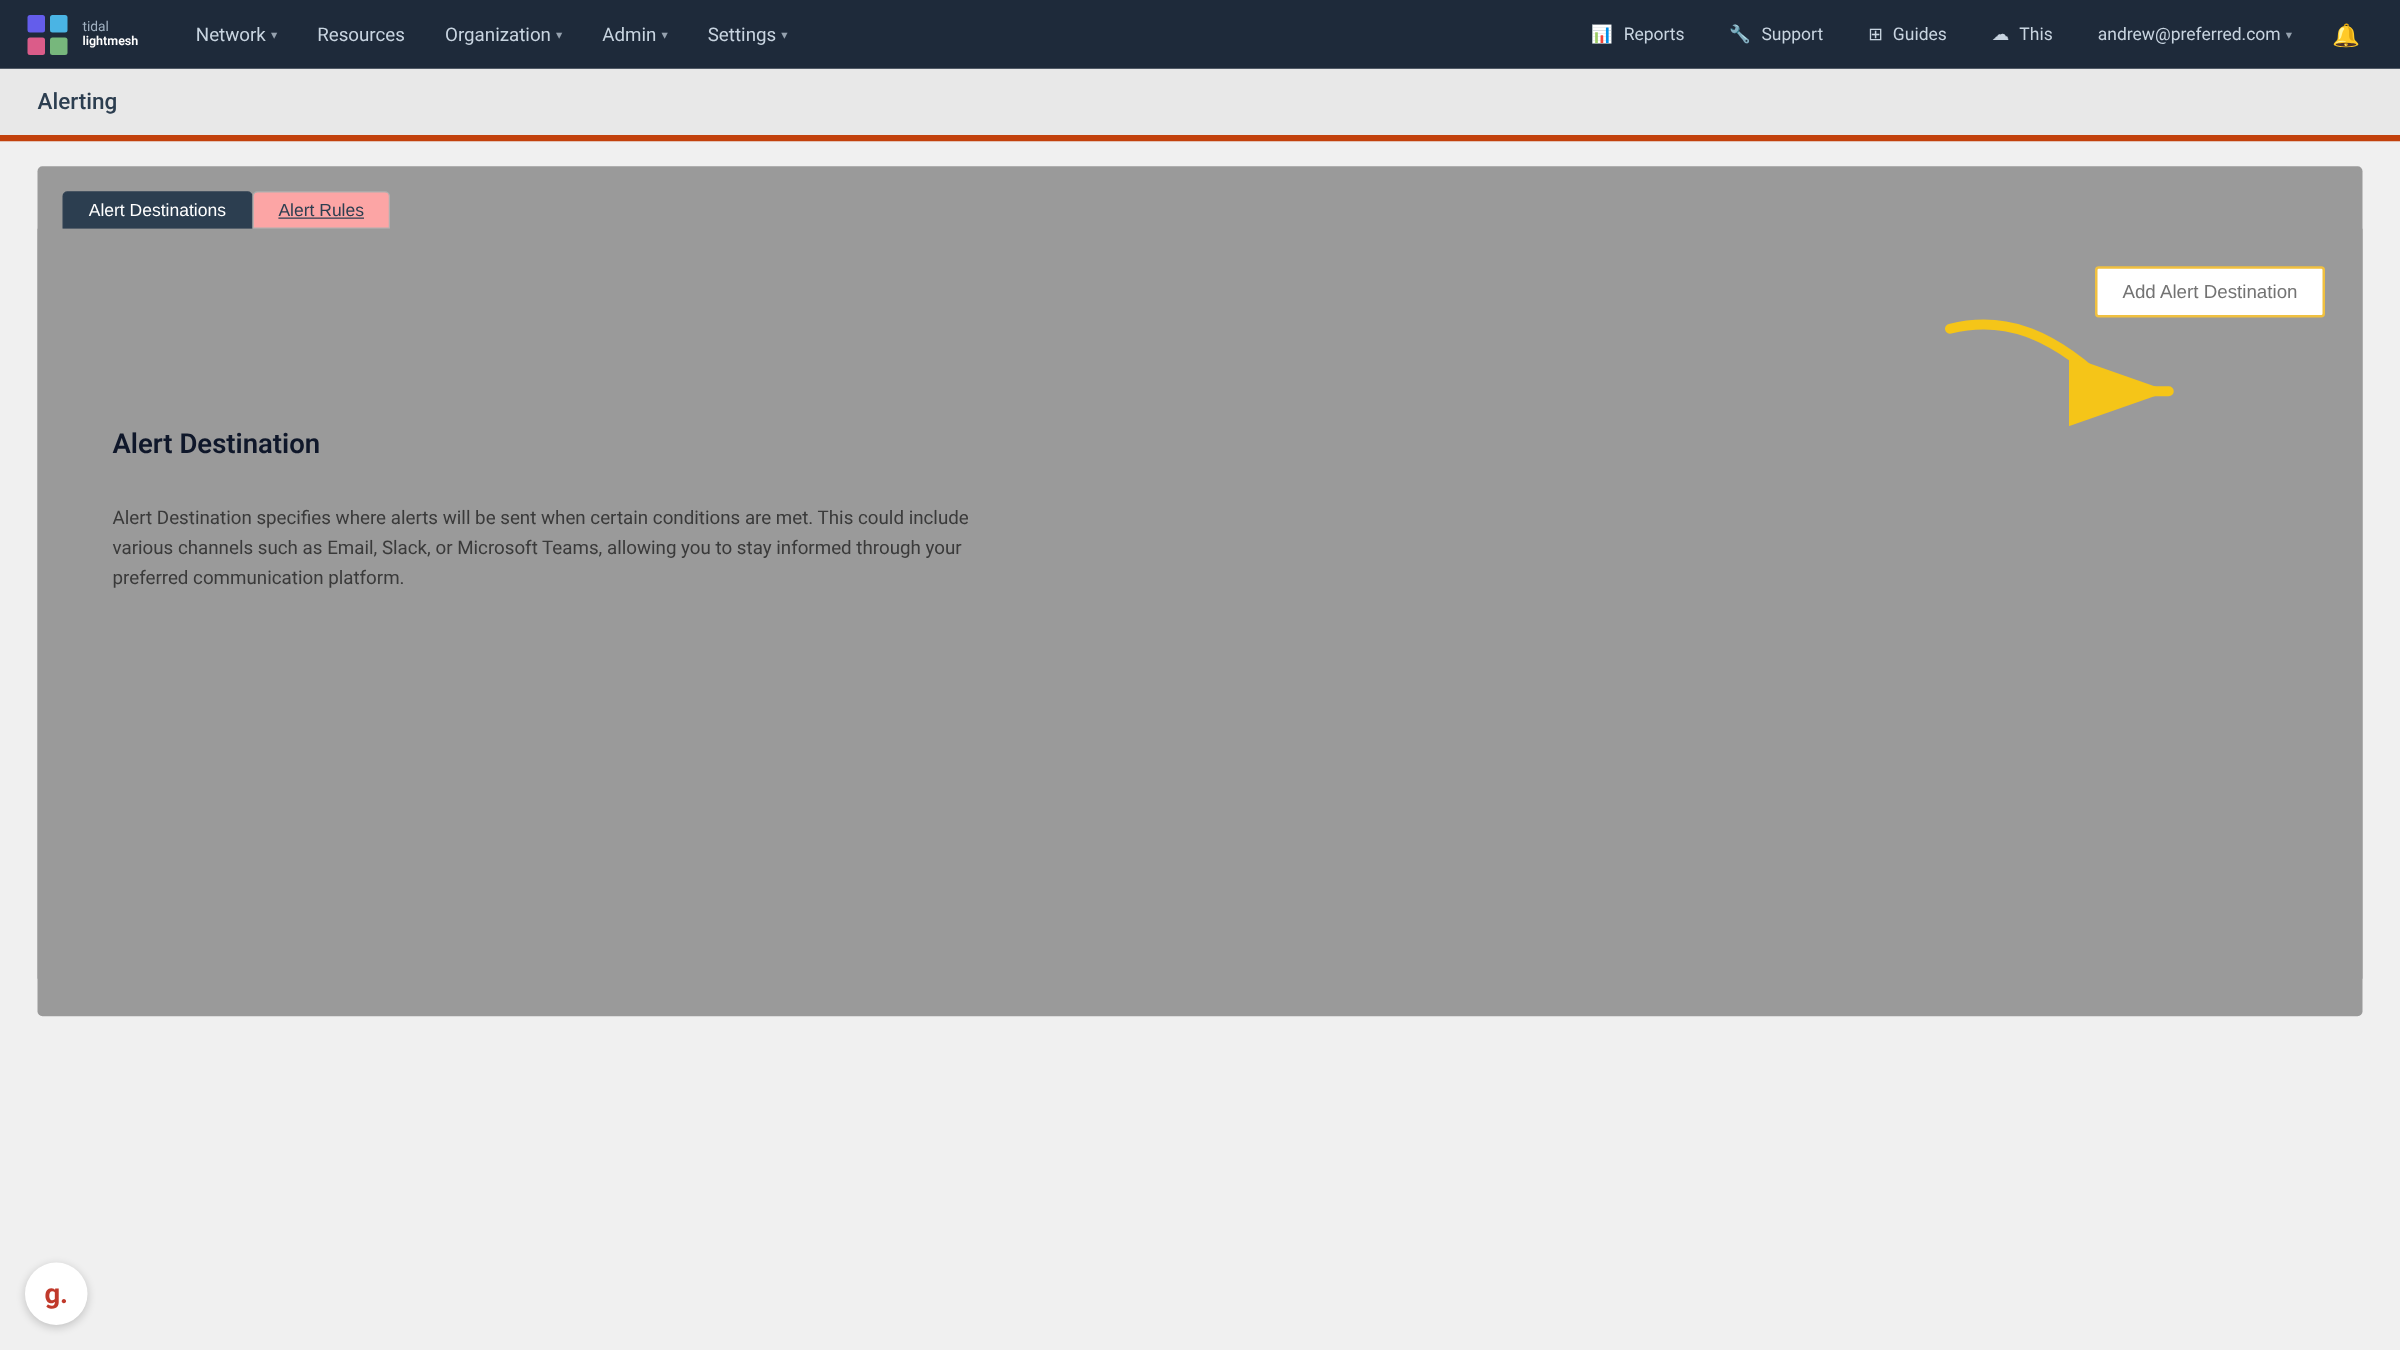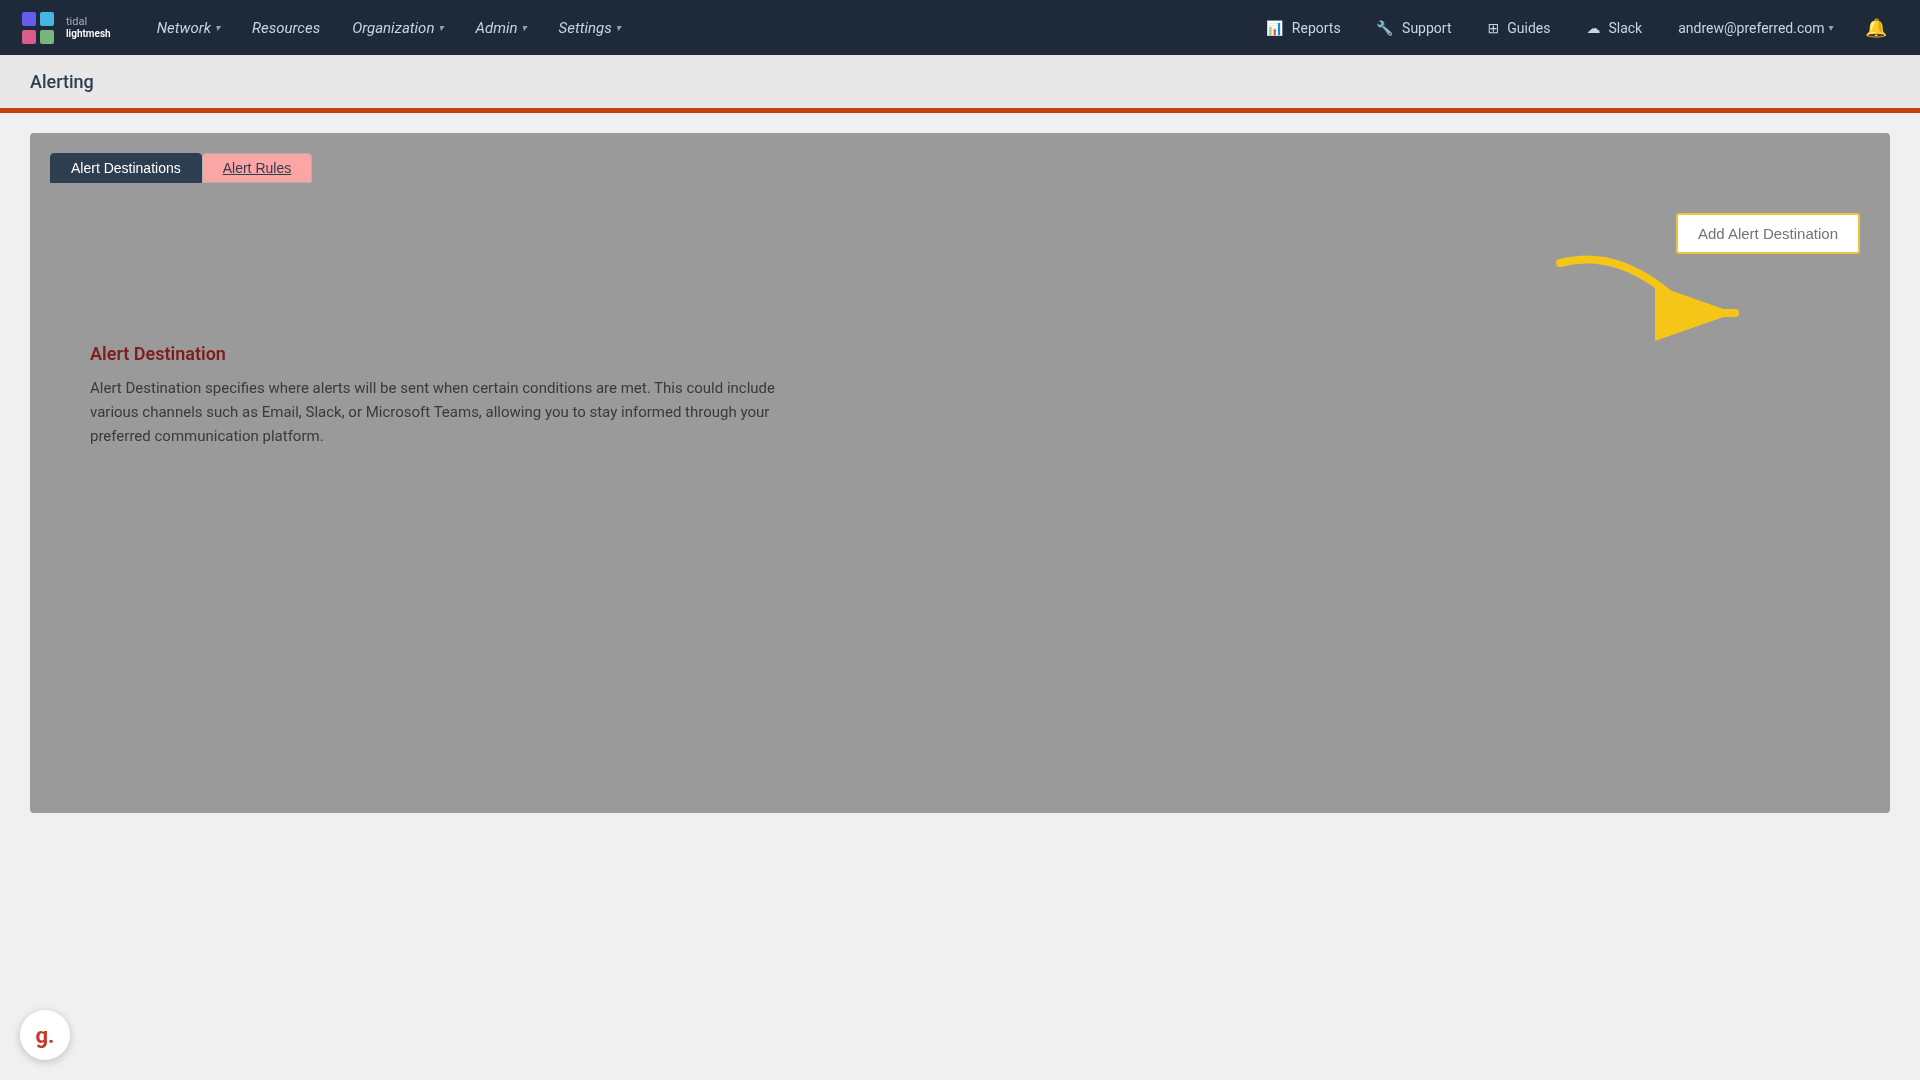--- a/index.html
+++ b/index.html
@@ -47,21 +47,20 @@
       color: #ffffff;
       font-size: 10px;
       font-weight: 600;
     }
 
     .nav-items {
       display: flex;
       align-items: center;
       gap: 0;
       flex: 1;
-      font-style: italic;
     }
 
     .nav-item {
       color: #c8d4e0;
       font-size: 15px;
       padding: 0 16px;
       height: 55px;
       display: flex;
       align-items: center;
       gap: 4px;
@@ -186,24 +185,24 @@
       pointer-events: none;
     }
 
     
     .empty-state {
       padding: 120px 30px 40px 30px;
       max-width: 750px;
     }
 
     .empty-state-title {
-      font-size: 18px;
+      font-size: 22px;
       font-weight: 600;
-      color: #7f1d1d;
-      margin-bottom: 12px;
+      color: #0f172a;
+      margin-bottom: 34px;
     }
 
     .empty-state-description {
       font-size: 15px;
       color: #3a3a3a;
       line-height: 1.6;
     }
 
     
     .grammarly-icon {
@@ -280,21 +279,21 @@
     <a class="nav-item">
       <span style="margin-right:4px;">🔧</span>
       <span>Support</span>
     </a>
     <a class="nav-item">
       <span style="margin-right:4px;">⊞</span>
       <span>Guides</span>
     </a>
     <a class="nav-item">
       <span style="margin-right:4px;">☁</span>
-      <span>Slack</span>
+      <span>This</span>
     </a>
     <a class="nav-item">
       <span>andrew@preferred.com</span>
       <span class="chevron">▾</span>
     </a>
     <div class="nav-icon-item">
       <span>🔔</span>
     </div>
   </div>
 </nav>

